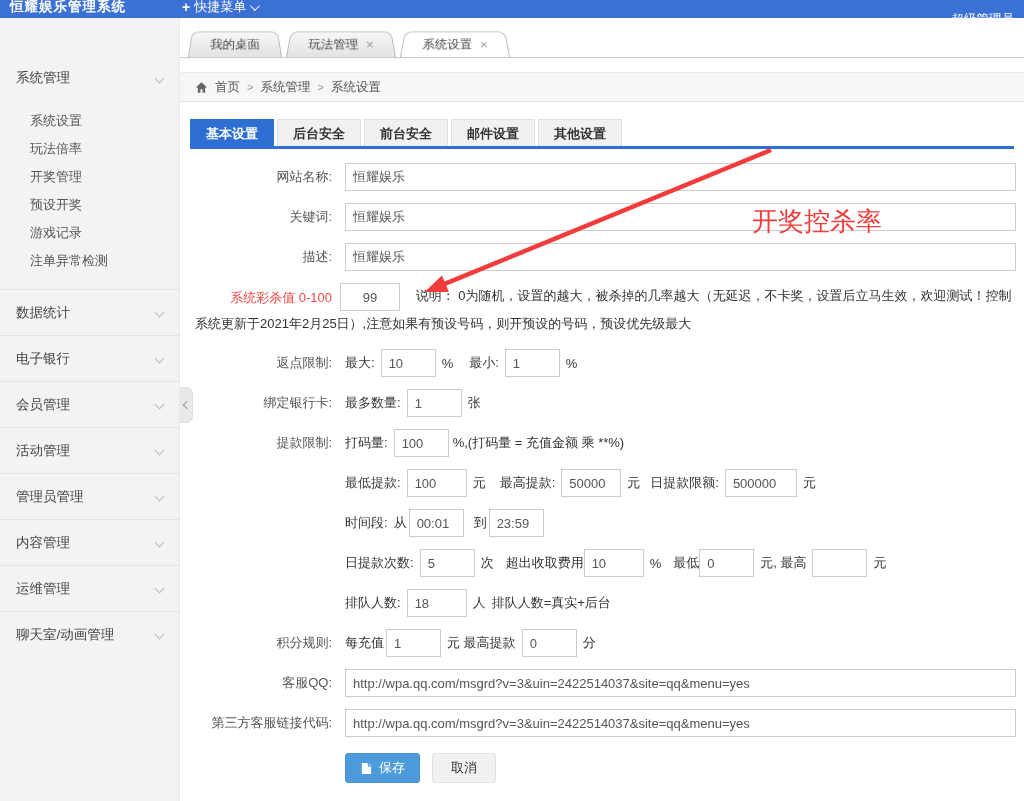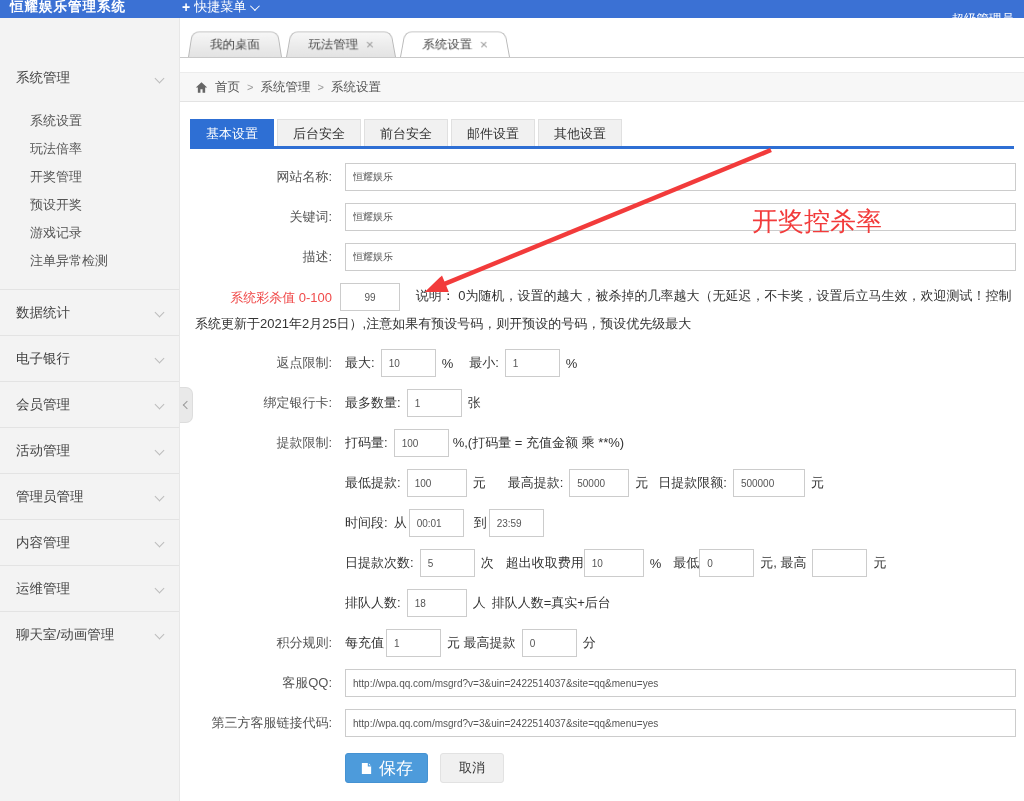--- a/index.html
+++ b/index.html
@@ -36,42 +36,42 @@
   .wtab .close { color:#9a9a9a; font-size:14px; line-height:1; }
 
   
   .crumbstrip { height:30px; margin-top:14px; background:#f7f7f7; border-top:1px solid #ececec; border-bottom:1px solid #e3e3e3; display:flex; align-items:center; padding-left:15px; gap:7px; color:#555; font-size:12.5px; }
   .crumb-sep { color:#999; font-size:11px; }
   .crumb-link { cursor:pointer; }
 
   
   .panel { padding:17px 10px 0 10px; }
   .stabs { display:flex; gap:3px; border-bottom:3px solid #2e6fd4; }
-  .stab { height:27px; line-height:27px; padding:0 15px; background:#f1f1f1; border:1px solid #e0e0e0; border-bottom:none; font-weight:normal; font-size:13px; color:#333; cursor:pointer; }
+  .stab { height:27px; line-height:27px; padding:0 15px; background:#f1f1f1; border:1px solid #e0e0e0; border-bottom:none; font-weight:bold; font-size:13px; color:#333; cursor:pointer; }
   .stab.active { background:#2e6fd4; border-color:#2e6fd4; color:#fff; }
 
   
   .form { margin-top:14px; }
   .frow { display:flex; align-items:center; margin-bottom:12px; min-height:28px; }
   .frow.block { display:block; }
   .flabel { width:150px; text-align:right; padding-right:8px; color:#555; flex-shrink:0; }
   .flabel.red { color:#f04a4a; }
   .fbody { flex:1; padding-left:5px; display:flex; align-items:center; flex-wrap:wrap; color:#333; }
   .frow.block .fbody { display:block; line-height:26px; }
   .frow.block .flabel { float:left; margin-top:6px; }
-  .ipt { height:28px; border:1px solid #ccc; padding:0 7px; font-size:10px; color:#555; background:#fff; outline:none; font-family:inherit; }
+  .ipt { height:28px; border:1px solid #ccc; padding:0 7px; font-size:13px; color:#555; background:#fff; outline:none; font-family:inherit; }
   .w55 { width:55px; } .w60 { width:60px; } .w70 { width:72px; }
   .w-long { width:671px; }
   .note { margin-left:12px; color:#333; } .sp-r { margin-right:6px; }
   .gap-l { margin-left:18px; }
   .u { margin:0 6px; white-space:nowrap; }
 
   
   .btnrow { display:flex; gap:12px; padding-top:4px; }
-  .btn-save { height:30px; padding:0 14px; background:#4d9bdb; color:#fff; border:1px solid #4592d2; border-radius:3px; font-size:17px; display:flex; align-items:center; gap:6px; cursor:pointer; font-family:inherit; }
+  .btn-save { height:30px; padding:0 14px; background:#4d9bdb; color:#fff; border:1px solid #4592d2; border-radius:3px; font-size:13px; display:flex; align-items:center; gap:6px; cursor:pointer; font-family:inherit; }
   .btn-cancel { height:30px; padding:0 18px; background:#f0f0f0; color:#333; border:1px solid #e2e2e2; border-radius:3px; font-size:13px; cursor:pointer; font-family:inherit; }
 
   
   .overlay { position:absolute; left:0; top:0; width:1024px; height:801px; pointer-events:none; z-index:50; }
   .annot-text { position:absolute; left:752px; top:204px; font-size:26px; color:#f23b3b; pointer-events:none; z-index:51; white-space:nowrap; }
 </style>
 </head>
 <body>
 
 <div class="topbar">
@@ -234,21 +234,21 @@
             <span style="margin-left:4px">%,(打码量 = 充值金额 乘 **%)</span>
           </div>
         </div>
 
         <div class="frow">
           <div class="flabel"></div>
           <div class="fbody">
             <span class="sp-r">最低提款:</span>
             <input class="ipt w60" value="100" style="">
             <span class="u">元</span>
-            <span class="sp-r" style="margin-left:16px">最高提款:</span>
+            <span class="sp-r" style="margin-left:8px">最高提款:</span>
             <input class="ipt w60" value="50000" style="">
             <span class="u">元</span>
             <span class="sp-r" style="margin-left:4px">日提款限额:</span>
             <input class="ipt w70" value="500000" style="">
             <span class="u">元</span>
           </div>
         </div>
 
         <div class="frow">
           <div class="flabel"></div>

